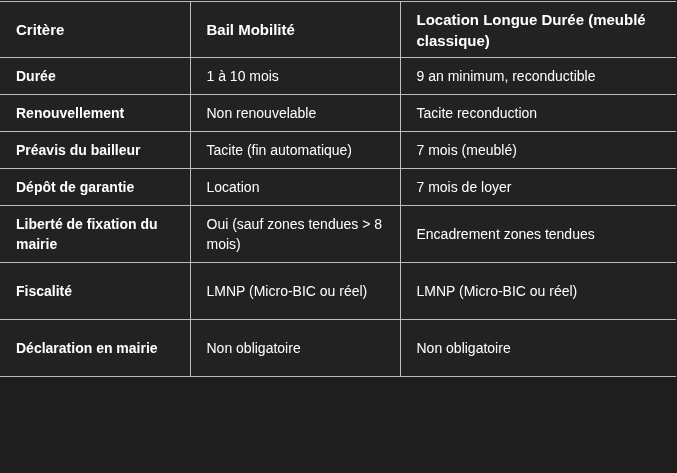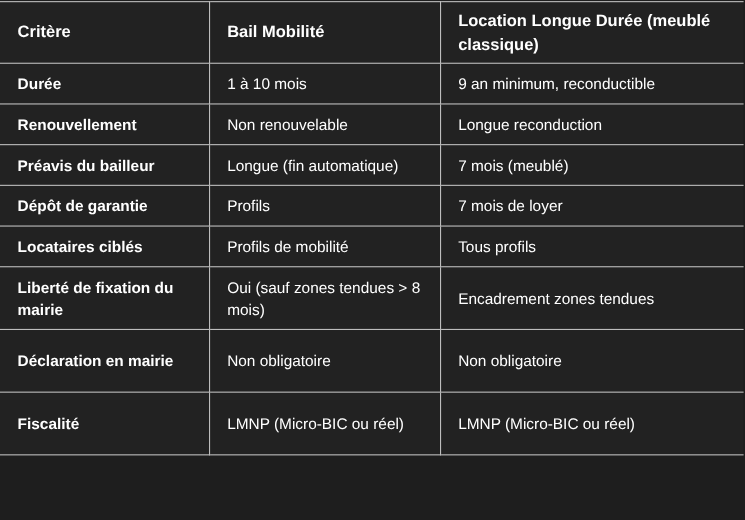--- a/index.html
+++ b/index.html
@@ -49,46 +49,41 @@
   </thead>
   <tbody>
     <tr class="r1">
       <td class="crit">Durée</td>
       <td>1 à 10 mois</td>
       <td>9 an minimum, reconductible</td>
     </tr>
     <tr class="r1">
       <td class="crit">Renouvellement</td>
       <td>Non renouvelable</td>
-      <td>Longue reconduction</td>
+      <td>Tacite reconduction</td>
     </tr>
     <tr class="r1">
       <td class="crit">Préavis du bailleur</td>
-      <td>Longue (fin automatique)</td>
+      <td>Tacite (fin automatique)</td>
       <td>7 mois (meublé)</td>
     </tr>
     <tr class="r1">
       <td class="crit">Dépôt de garantie</td>
-      <td>Profils</td>
+      <td>Location</td>
       <td>7 mois de loyer</td>
-    </tr>
-    <tr class="r1">
-      <td class="crit">Locataires ciblés</td>
-      <td>Profils de mobilité</td>
-      <td>Tous profils</td>
     </tr>
     <tr class="r2">
       <td class="crit">Liberté de fixation du mairie</td>
       <td>Oui (sauf zones tendues &gt; 8 mois)</td>
       <td>Encadrement zones tendues</td>
     </tr>
     <tr class="r2">
+      <td class="crit">Fiscalité</td>
+      <td>LMNP (Micro-BIC ou réel)</td>
+      <td>LMNP (Micro-BIC ou réel)</td>
+    </tr>
+    <tr class="r2">
       <td class="crit">Déclaration en mairie</td>
       <td>Non obligatoire</td>
       <td>Non obligatoire</td>
-    </tr>
-    <tr class="r2">
-      <td class="crit">Fiscalité</td>
-      <td>LMNP (Micro-BIC ou réel)</td>
-      <td>LMNP (Micro-BIC ou réel)</td>
     </tr>
   </tbody>
 </table>
 
 </body></html>

